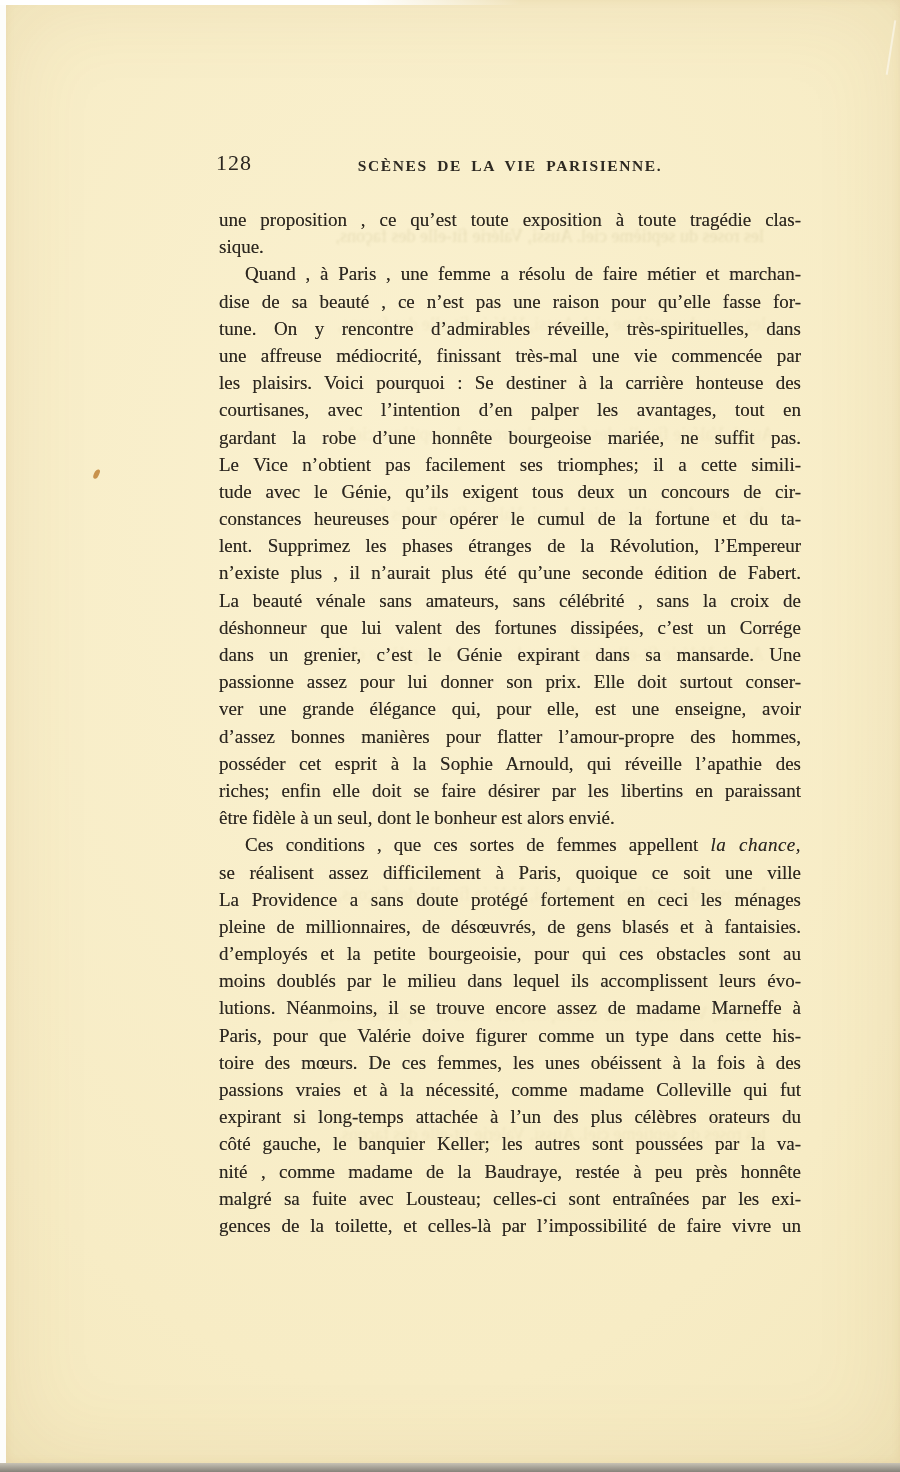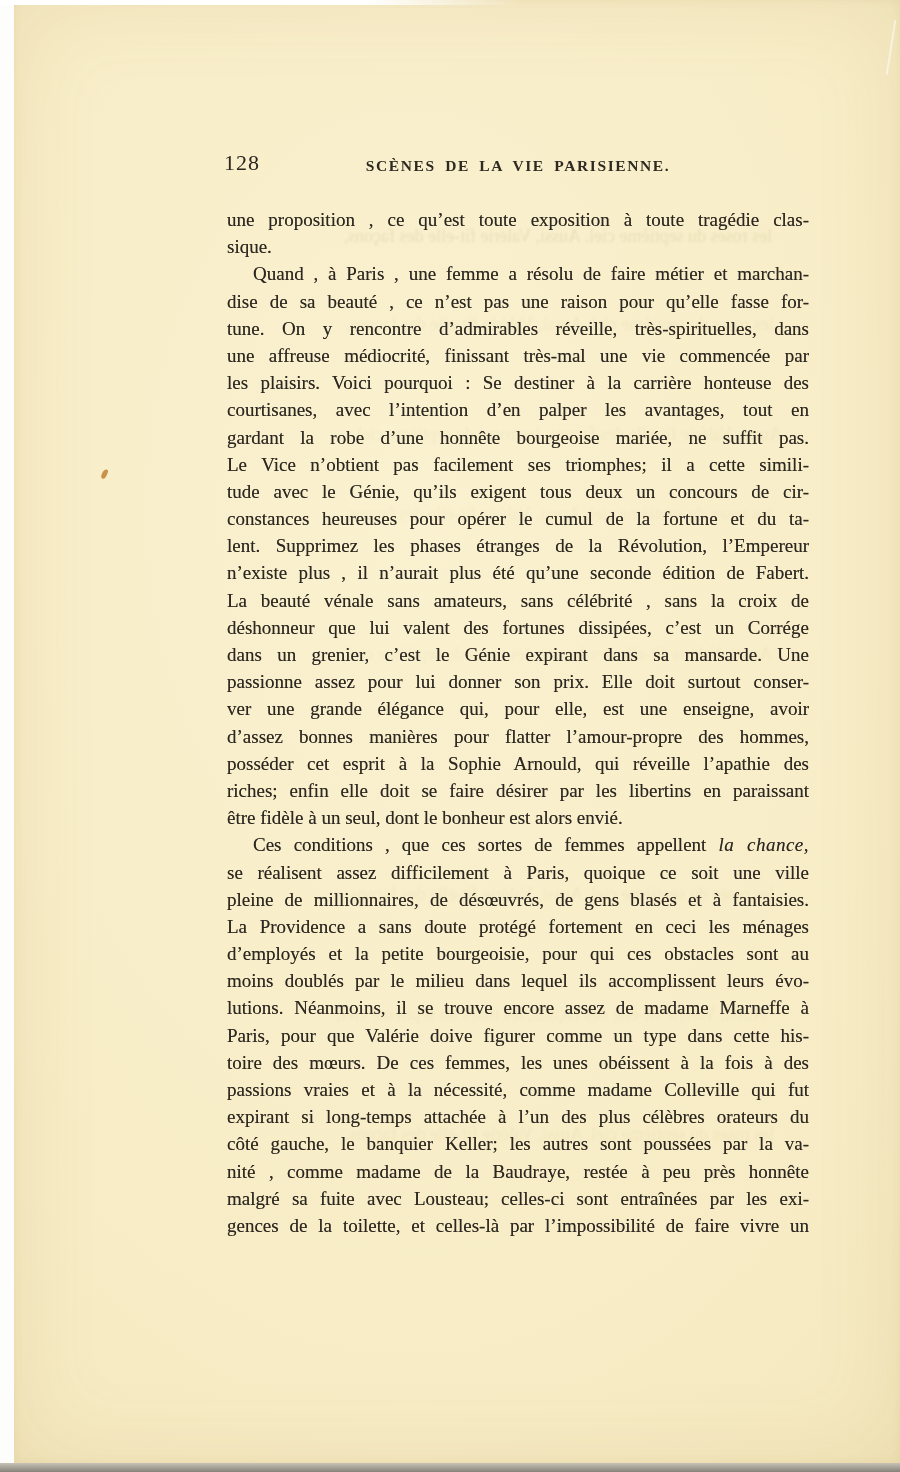--- a/index.html
+++ b/index.html
@@ -13,21 +13,20 @@
 
   .bottom-strip {
     position: absolute; left: 0; right: 0; bottom: 0; height: 9px;
     background: linear-gradient(to bottom, #c7c2b4, #86827a);
   }
   .paper {
     position: absolute; top: 0; left: 6px; right: 0; bottom: 9px;
     background:
       radial-gradient(130% 120% at 45% 35%, #faf1d0 0%, #f7ecc5 50%, #f1e4b6 88%, #ecdcaa 100%);
     box-shadow: inset 0 0 90px rgba(150,110,40,.10), inset 0 0 10px rgba(150,110,40,.09);
-    margin-left: 8px;
   }
   .top-strip {
     position: absolute; top: 0; left: 0; width: 58%; height: 5px;
     background: linear-gradient(to right, #ffffff 0 70%, rgba(255,255,255,0) 100%);
   }
   .crease {
     position: absolute; right: 8px; top: 20px; width: 2px; height: 55px;
     background: rgba(255,255,255,.5); transform: rotate(9deg); filter: blur(.6px);
   }
   .speck {
@@ -114,22 +113,22 @@
           <div class="line">passionne assez pour lui donner son prix. Elle doit surtout conser-</div>
           <div class="line">ver une grande élégance qui, pour elle, est une enseigne, avoir</div>
           <div class="line">d’assez bonnes manières pour flatter l’amour-propre des hommes,</div>
           <div class="line">posséder cet esprit à la Sophie Arnould, qui réveille l’apathie des</div>
           <div class="line">riches; enfin elle doit se faire désirer par les libertins en paraissant</div>
           <div class="line endline">être fidèle à un seul, dont le bonheur est alors envié.</div>
         </div>
         <div class="para indent">
           <div class="line"><span>Ces conditions , que ces sortes de femmes appellent </span><span class="it">la chance,</span></div>
           <div class="line">se réalisent assez difficilement à Paris, quoique ce soit une ville</div>
+          <div class="line">La Providence a sans doute protégé fortement en ceci les ménages</div>
           <div class="line">pleine de millionnaires, de désœuvrés, de gens blasés et à fantaisies.</div>
-          <div class="line">La Providence a sans doute protégé fortement en ceci les ménages</div>
           <div class="line">d’employés et la petite bourgeoisie, pour qui ces obstacles sont au</div>
           <div class="line">moins doublés par le milieu dans lequel ils accomplissent leurs évo-</div>
           <div class="line">lutions. Néanmoins, il se trouve encore assez de madame Marneffe à</div>
           <div class="line">Paris, pour que Valérie doive figurer comme un type dans cette his-</div>
           <div class="line">toire des mœurs. De ces femmes, les unes obéissent à la fois à des</div>
           <div class="line">passions vraies et à la nécessité, comme madame Colleville qui fut</div>
           <div class="line">expirant si long-temps attachée à l’un des plus célèbres orateurs du</div>
           <div class="line">côté gauche, le banquier Keller; les autres sont poussées par la va-</div>
           <div class="line">nité , comme madame de la Baudraye, restée à peu près honnête</div>
           <div class="line">malgré sa fuite avec Lousteau; celles-ci sont entraînées par les exi-</div>

